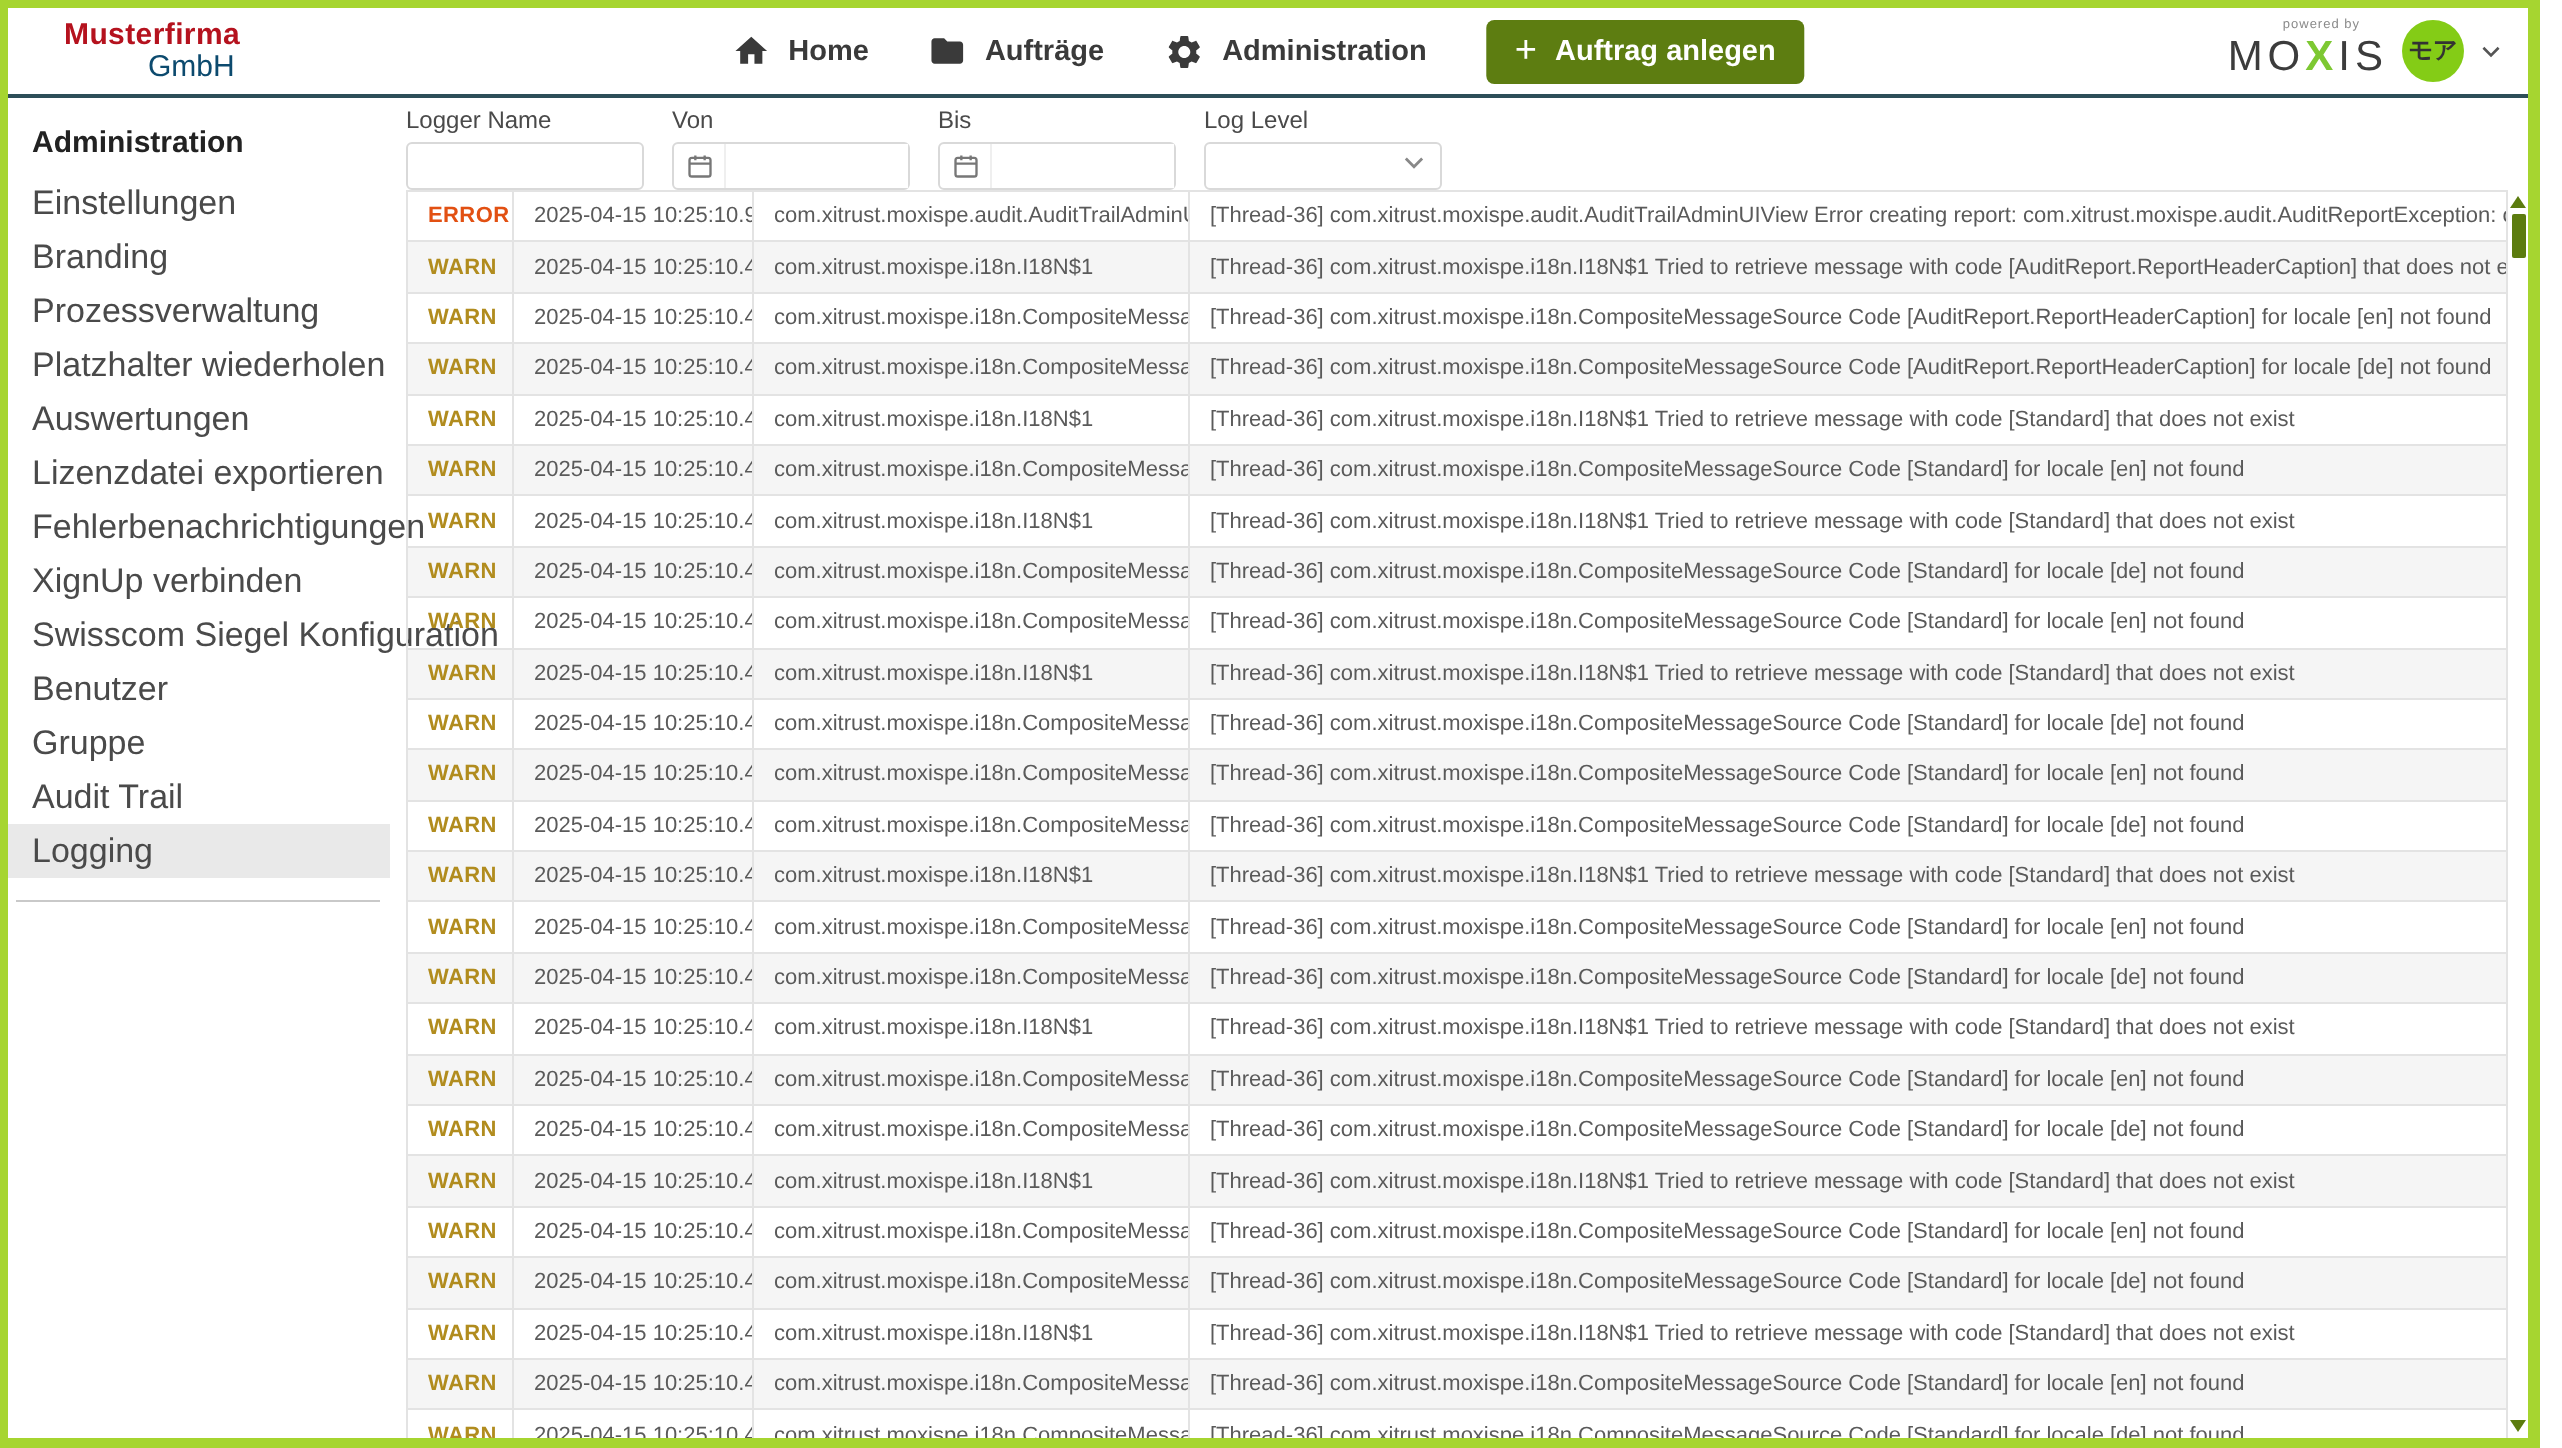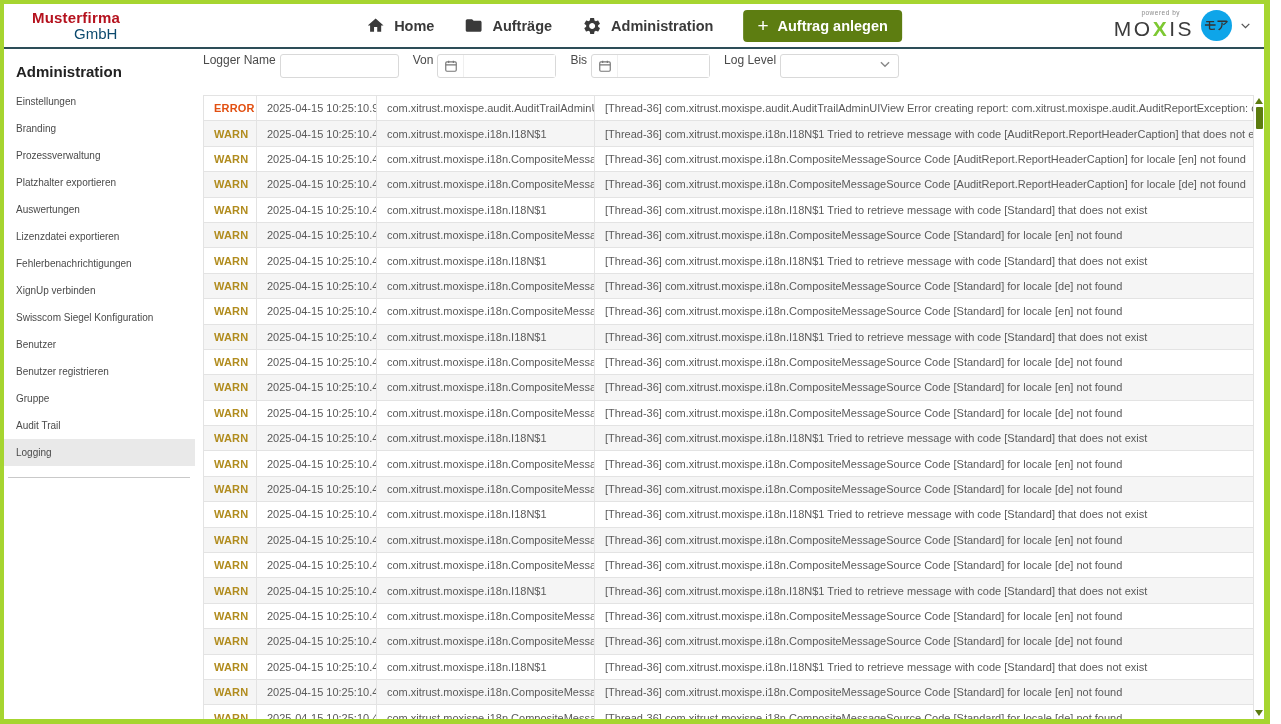--- a/index.html
+++ b/index.html
@@ -13,36 +13,36 @@
   .logo-l2 { font-size:15px; color:#0c4a6e; padding-left:42px; }
   .nav-center { position:absolute; left:50%; top:50%; transform:translate(-50%,-50%); display:flex; align-items:center; gap:30px; }
   .nav-item { display:flex; align-items:center; gap:9px; font-size:14.5px; color:#3a3a3a; font-weight:600; cursor:pointer; white-space:nowrap; }
   .nav-item svg { display:block; }
   .create-btn { display:flex; align-items:center; gap:9px; background:#5d7d11; color:#fff; border:none; border-radius:4px; padding:8px 14px; font-size:14.5px; font-weight:600; font-family:"Liberation Sans",sans-serif; cursor:pointer; white-space:nowrap; }
   .create-btn .plus { font-size:19px; font-weight:400; line-height:14px; }
   .header-right { margin-left:auto; display:flex; align-items:center; gap:7px; }
   .moxis { position:relative; font-size:21px; letter-spacing:2.5px; color:#3c3c3c; padding-top:6px; }
   .moxis .pb { position:absolute; top:-2px; right:14px; font-size:6.5px; letter-spacing:.5px; color:#8a8a8a; }
   .moxis .mx { color:#7dc832; font-weight:bold; }
-  .avatar { width:31px; height:31px; border-radius:50%; background:#0ea5e9; color:#333; font-size:12px; font-weight:bold; display:flex; align-items:center; justify-content:center; cursor:pointer; flex:0 0 31px; }
+  .avatar { width:31px; height:31px; border-radius:50%; background:#84cc16; color:#333; font-size:12px; font-weight:bold; display:flex; align-items:center; justify-content:center; cursor:pointer; flex:0 0 31px; }
   .user-chevron { cursor:pointer; display:flex; }
   .header-divider { height:2px; flex:0 0 2px; background:#2d4e58; }
 
   
   .content { flex:1; display:flex; overflow:hidden; position:relative; }
 
   .sidebar { width:191px; flex:0 0 191px; padding-top:8px; background:#fff; }
   .sidebar-title { font-size:15px; font-weight:bold; color:#222; padding:6px 0 8px 12px; }
-  .sidebar-item { height:27px; line-height:27px; padding-left:12px; font-size:10px; color:#4a4a4a; cursor:pointer; white-space:nowrap; }
+  .sidebar-item { height:27px; line-height:27px; padding-left:12px; font-size:17px; color:#4a4a4a; cursor:pointer; white-space:nowrap; }
   .sidebar-item.selected { background:#e9e9e9; }
   .sidebar-divider { border:none; border-top:1px solid #c9c9c9; margin:11px 5px 0 4px; }
 
   .main { flex:1; display:flex; flex-direction:column; overflow:hidden; padding:0 10px 0 8px; }
   .filters { display:flex; gap:14px; padding:5px 0 0 0; flex:0 0 46px; }
-  .filter-group { display:flex; flex-direction:row; gap:4px; }
+  .filter-group { display:flex; flex-direction:column; gap:4px; }
   .filter-label { font-size:12px; color:#4a4a4a; line-height:13px; }
   .text-input { width:119px; height:24px; border:1px solid #d9d9d9; border-radius:3px; font-size:12px; padding:0 6px; color:#444; outline:none; font-family:"Liberation Sans",sans-serif; }
   .date-field { width:119px; height:24px; border:1px solid #d9d9d9; border-radius:3px; display:flex; align-items:center; background:#fff; }
   .cal-btn { width:26px; height:100%; display:flex; align-items:center; justify-content:center; border:none; background:transparent; cursor:pointer; color:#777; border-right:1px solid #efefef; }
   .date-input { border:none; outline:none; flex:1; min-width:0; height:100%; font-size:12px; padding:0 5px; font-family:"Liberation Sans",sans-serif; }
   .select-field { width:119px; height:24px; border:1px solid #d9d9d9; border-radius:3px; display:flex; align-items:center; justify-content:space-between; padding:0 6px; cursor:pointer; background:#fff; }
   .select-value { font-size:12px; color:#444; }
 
   
   .table-wrap { flex:1; overflow:hidden; }
@@ -128,42 +128,39 @@
           <div class="sidebar-item">
     <span>Einstellungen</span>
   </div>
           <div class="sidebar-item">
     <span>Branding</span>
   </div>
           <div class="sidebar-item">
     <span>Prozessverwaltung</span>
   </div>
           <div class="sidebar-item">
-    <span>Platzhalter exportieren</span>
+    <span>Platzhalter wiederholen</span>
   </div>
           <div class="sidebar-item">
     <span>Auswertungen</span>
   </div>
           <div class="sidebar-item">
     <span>Lizenzdatei exportieren</span>
   </div>
           <div class="sidebar-item">
     <span>Fehlerbenachrichtigungen</span>
   </div>
           <div class="sidebar-item">
     <span>XignUp verbinden</span>
   </div>
           <div class="sidebar-item">
     <span>Swisscom Siegel Konfiguration</span>
   </div>
           <div class="sidebar-item">
     <span>Benutzer</span>
-  </div>
-          <div class="sidebar-item">
-    <span>Benutzer registrieren</span>
   </div>
           <div class="sidebar-item">
     <span>Gruppe</span>
   </div>
           <div class="sidebar-item">
     <span>Audit Trail</span>
   </div>
           <div class="sidebar-item selected">
     <span>Logging</span>
   </div>

